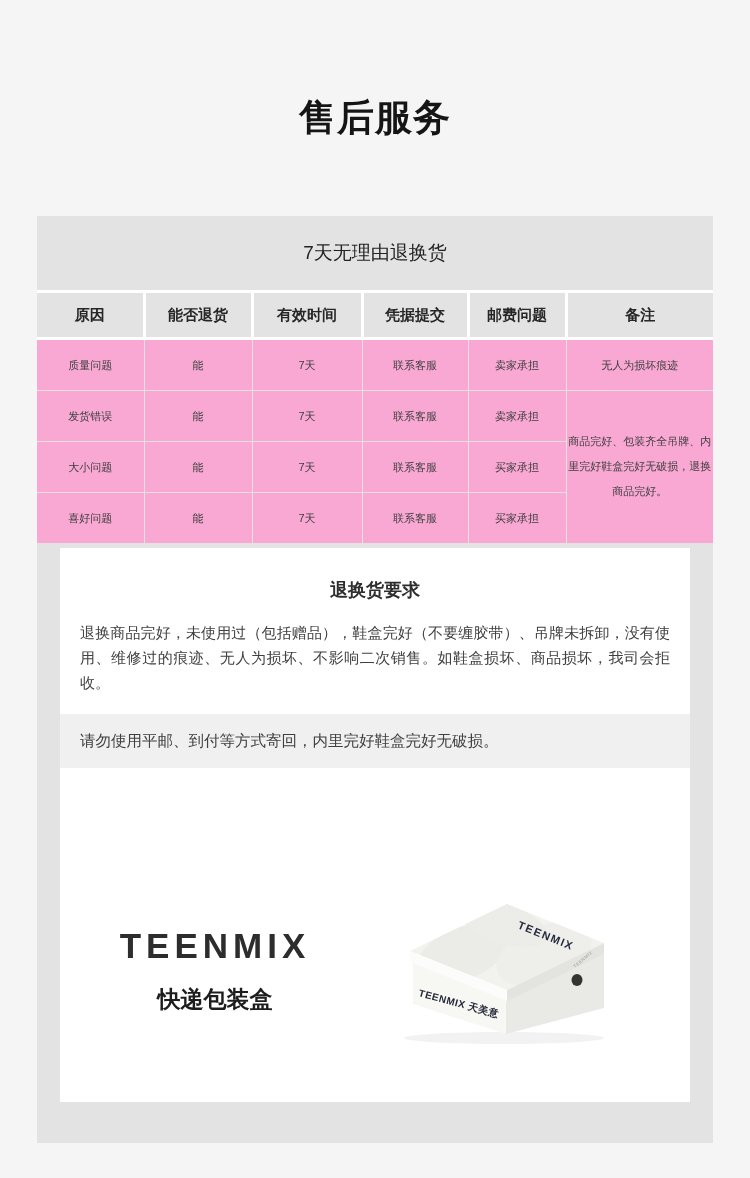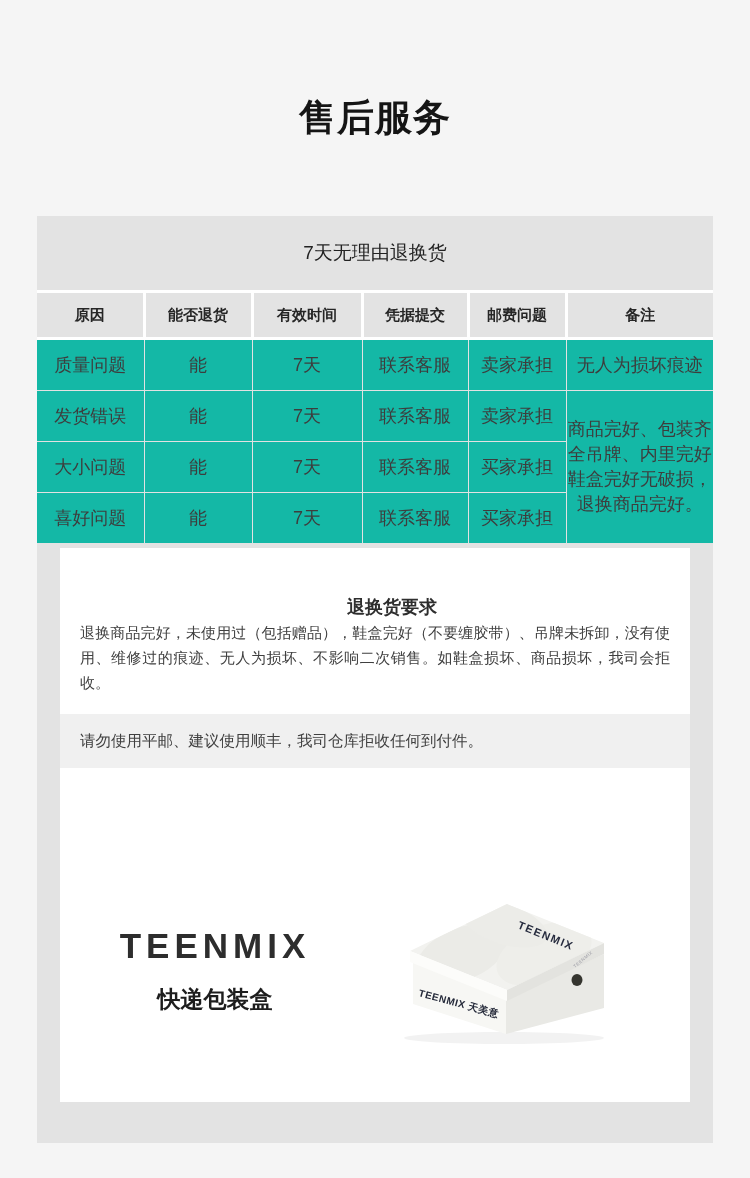--- a/index.html
+++ b/index.html
@@ -29,37 +29,37 @@
     font-size:19px; font-weight:normal; color:#222;
   }
   table.policy {
     border-collapse:collapse; table-layout:fixed; width:676px;
   }
   table.policy th {
     background:#e3e3e3; border:3px solid #fff; height:44px;
     font-size:15px; font-weight:bold; color:#262626; padding:0; text-align:center;
   }
   table.policy td {
-    background:#14b8a6; border:1px solid #e2e2e2; height:50px;
-    font-size:18px; color:#3d3d3d; padding:0; text-align:center;
+    background:#f9a8d4; border:1px solid #e2e2e2; height:50px;
+    font-size:11px; color:#3d3d3d; padding:0; text-align:center;
   }
   table.policy th:first-child, table.policy td:first-child { border-left:none; }
   table.policy th:last-child,  table.policy td:last-child  { border-right:none; }
   table.policy tbody tr:last-child td { border-bottom:none; }
   td.note-merged {
     text-align:left; padding:0 14px; line-height:25px;
     vertical-align:middle; font-size:15px;
   }
   
   .white-box {
     position:absolute; left:23px; top:332px; width:630px; height:554px;
     background:#ffffff;
   }
   .req-title {
-    position:absolute; top:30px; left:0; width:100%; margin:17px;
+    position:absolute; top:30px; left:0; width:100%; margin:0;
     text-align:center; font-size:18px; font-weight:bold; color:#2e2e2e;
   }
   .para1 {
     position:absolute; top:72px; left:20px; width:590px; margin:0;
     font-size:15px; line-height:25px; color:#404040; text-align:justify;
   }
   .strip { position:absolute; left:0; width:100%; background:#f0f0f0; }
   .strip p { margin:0; font-size:15.5px; color:#404040; }
   .strip1 { top:166px; height:54px; }
   .strip1 p { line-height:54px; padding:0 20px; white-space:nowrap; }
@@ -137,21 +137,21 @@
         </tr>
       </tbody>
     </table>
 
     <div class="white-box">
       <h2 class="req-title">退换货要求</h2>
 
       <p class="para1">退换商品完好，未使用过（包括赠品），鞋盒完好（不要缠胶带）、吊牌未拆卸，没有使用、维修过的痕迹、无人为损坏、不影响二次销售。如鞋盒损坏、商品损坏，我司会拒收。</p>
 
       <div class="strip strip1">
-        <p>请勿使用平邮、建议使用顺丰，我司仓库拒收任何到付件。</p>
+        <p>请勿使用平邮、到付等方式寄回，内里完好鞋盒完好无破损。</p>
       </div>
 
 
       <div class="brand-block">
         <div class="brand-logo">TEENMIX</div>
         <div class="brand-caption">快递包装盒</div>
       </div>
 
       <svg class="shoebox" viewBox="0 0 230 150" xmlns="http://www.w3.org/2000/svg">
         <defs>

